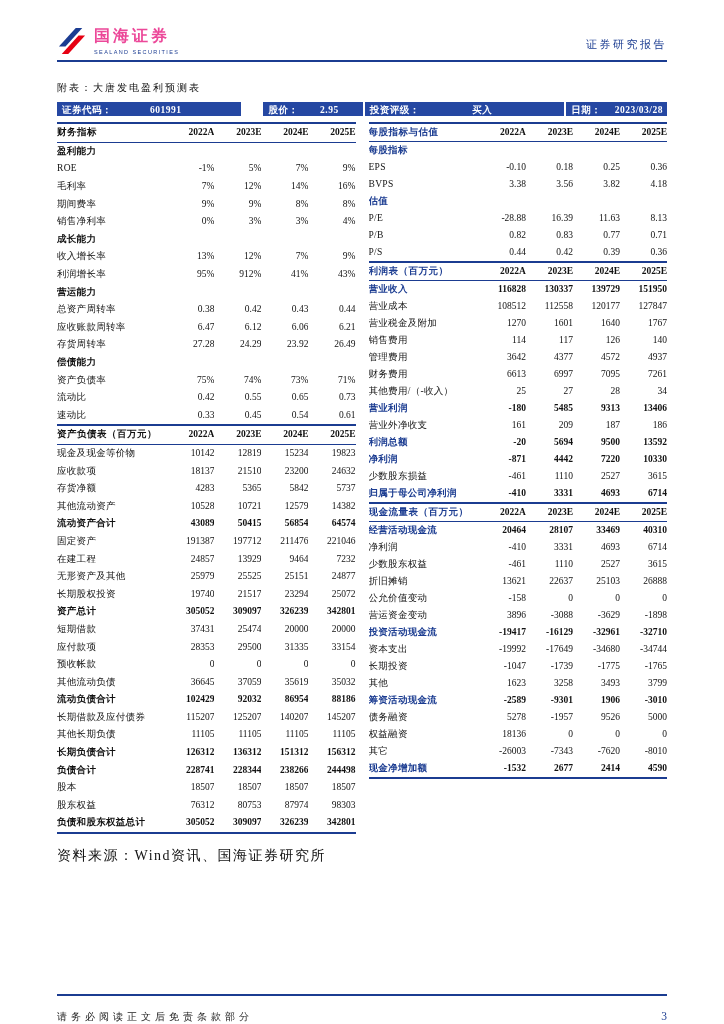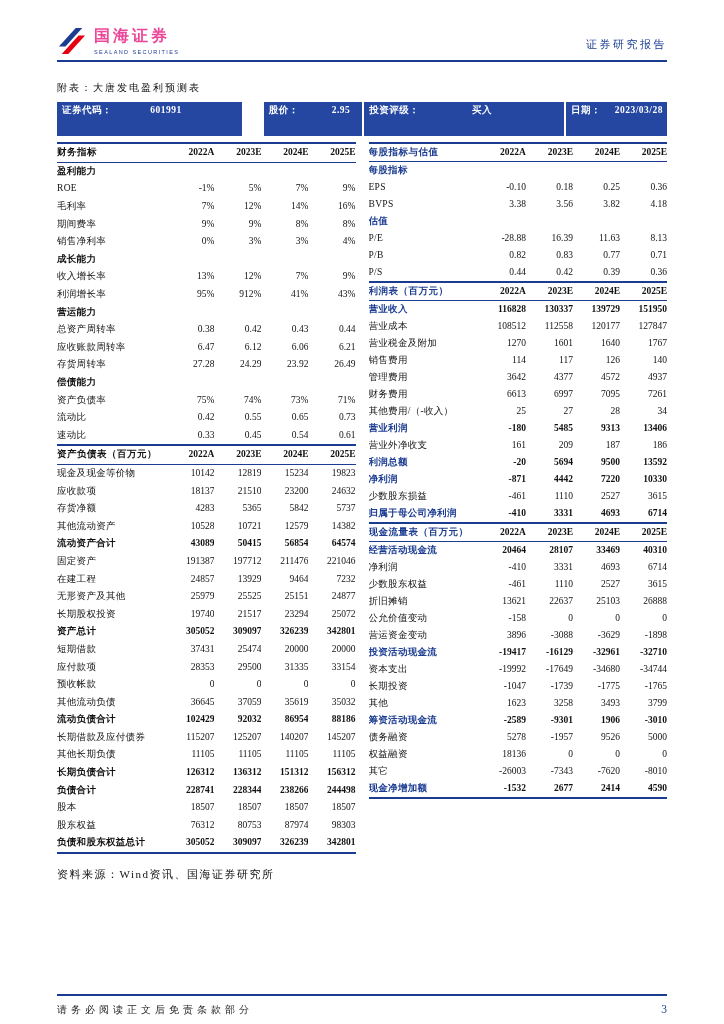--- a/index.html
+++ b/index.html
@@ -12,24 +12,24 @@
   .logo { display:flex; align-items:center; gap:7px; }
   .logo-text .cn { font-family:"Liberation Sans","DejaVu Sans",sans-serif; font-size:16px; font-weight:bold; color:#ec4899; letter-spacing:3px; }
   .logo-text .en { font-family:"Liberation Sans","DejaVu Sans",sans-serif; font-size:5.5px; color:#1b3c91; letter-spacing:1.4px; margin-top:2px; }
   .report-type { font-size:11px; color:#1b3c91; letter-spacing:2.5px; align-self:flex-end; padding-bottom:3px; }
 
   
   .subtitle { margin-top:19px; font-size:10px; letter-spacing:2px; color:#111; }
 
   
   .info-bar { display:flex; gap:2px; margin-top:7px; }
-  .ib { background:#2547a2; color:#fff; font-size:9.5px; font-weight:bold; line-height:17px; height:34px; display:flex; justify-content:space-between; white-space:nowrap; overflow:hidden; }
+  .ib { background:#2547a2; color:#fff; font-size:9.5px; font-weight:bold; line-height:17px; height:14px; display:flex; justify-content:space-between; white-space:nowrap; overflow:hidden; }
   .ib .lbl, .ib .val { letter-spacing:0.5px; }
   .g1 { width:31.5%; padding:0 60px 0 5px; }
-  .g2 { width:17%;   padding:0 12px 0 5px;margin-left:20px; }
+  .g2 { width:17%;   padding:0 24px 0 5px;margin-left:20px; }
   .g3 { width:34%;   padding:0 72px 0 5px; }
   .g4 { width:17.5%; padding:0 4px 8px 5px; }
 
   
   .columns { display:flex; gap:13px; margin-top:6px; }
   .col { flex:1; min-width:0; }
 
   table.tbl { width:100%; border-collapse:collapse; table-layout:fixed; }
   col.c-lab { width:37%; }
   .tbl th, .tbl td { font-size:9.5px; line-height:11px; padding:3px 0; overflow:hidden; white-space:nowrap; }
@@ -41,24 +41,24 @@
   .t-blue thead th.lab { color:#1b3c91; }
   .r-section td { font-weight:bold; }
   .r-bold td { font-weight:bold; }
   .r-blue td { font-weight:bold; }
   .r-blue td.lab { color:#1b3c91; }
   .r-section-blue td { font-weight:bold; }
   .r-section-blue td.lab { color:#1b3c91; }
   .t-end tbody tr:last-child td { border-bottom:2px solid #1b3c91; }
   .mt { }
 
-  .source { margin-top:13px; font-size:11px; letter-spacing:1.5px; color:#111; }
+  .source { margin-top:13px; font-size:14px; letter-spacing:1.5px; color:#111; }
 
   
-  .footer { position:absolute; left:57px; right:57px; top:994px; border-top:2px solid #1b3c91; padding-top:7px; display:flex; justify-content:space-between; align-items:baseline; }
+  .footer { position:absolute; left:57px; right:57px; top:994px; border-top:2px solid #1b3c91; padding-top:14px; display:flex; justify-content:space-between; align-items:baseline; }
   .disclaimer { font-size:10px; color:#222; letter-spacing:4px; }
   .page-num { font-size:11.5px; color:#1b3c91; }
 </style>
 </head>
 <body>
 
 <div class="page">
 
   <div class="masthead">
     <div class="logo">

